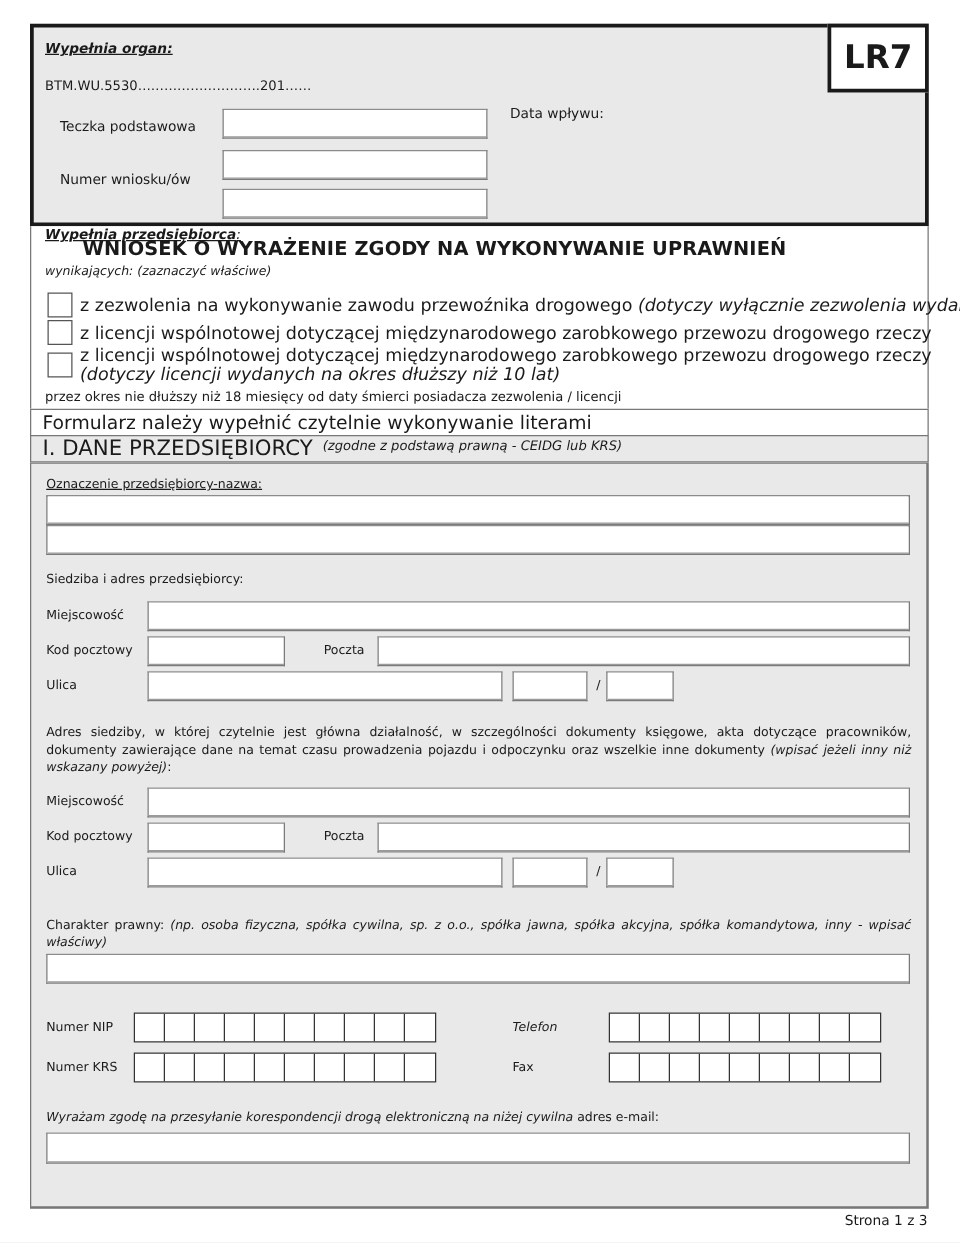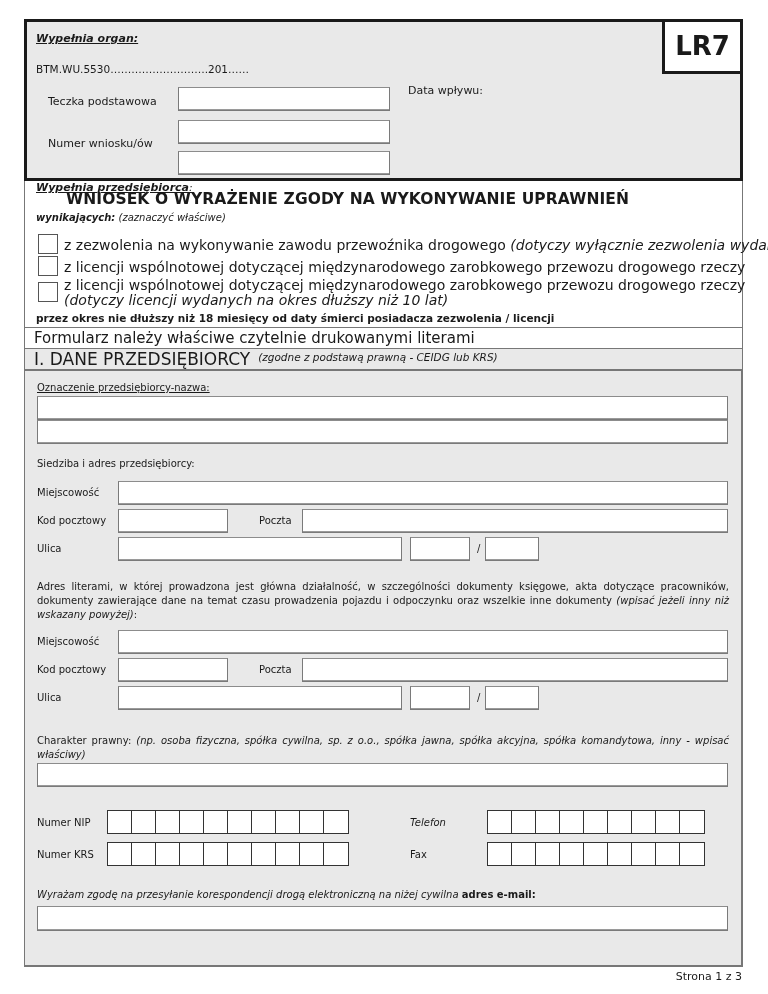--- a/index.html
+++ b/index.html
@@ -8,21 +8,21 @@
   .field { position: absolute; background: #fff; border: 1px solid #7a7a7a; border-top-color: #8c8c8c; box-shadow: inset 0 -1px 0 #9a9a9a; }
   .lbl { position: absolute; font-size: 11px; white-space: nowrap; }
   .organ-box { left: 24px; top: 19px; width: 719px; height: 162px; background: #e9e9e9; border: 3px solid #1a1a1a; }
   .lr7 { left: 662px; top: 19px; width: 81px; height: 55px; background: #fff; border: 3px solid #1a1a1a; font-family: "DejaVu Sans", sans-serif; font-weight: bold; font-size: 26px; text-align: center; line-height: 48px; letter-spacing: 0px; }
   .u-ital { font-style: italic; font-weight: bold; text-decoration: underline; font-size: 11px; }
   .ent-box { left: 24px; top: 181px; width: 719px; height: 146px; background: #fff; border-left: 1px solid #777; border-right: 1px solid #777; }
   .title { font-weight: bold; font-size: 15.5px; left: 66px; top: 190px; letter-spacing: 0.1px; }
   .chk { position: absolute; width: 20px; height: 20px; background: #fff; border: 1px solid #555; left: 38px; }
   .opt { position: absolute; left: 64px; font-size: 14px; white-space: nowrap; }
   .it { font-style: italic; }
-  .bold { font-weight: bold; }
+  .bold { font-weight: normal; }
   .bar1 { left: 24px; top: 327px; width: 719px; height: 22px; background: #fff; border: 1px solid #777; font-size: 15px; padding-left: 9px; line-height: 20px; }
   .bar2 { left: 24px; top: 348px; width: 719px; height: 22px; background: #e9e9e9; border: 1px solid #777; font-size: 17px; padding-left: 9px; line-height: 20px; white-space: nowrap; }
   .bar2 .sub { font-size: 10.5px; font-style: italic; position: relative; top: -4px; margin-left: 8px; }
   .main-box { left: 24px; top: 370px; width: 719px; height: 597px; background: #e9e9e9; border: 1px solid #777; border-right-width: 2px; border-bottom-width: 2px; }
   .para { position: absolute; left: 37px; width: 692px; font-size: 10px; line-height: 14px; text-align: justify; }
   .digits { position: absolute; display: flex; border: 1px solid #333; background: #fff; height: 24px; }
   .digits span { width: 24px; height: 22px; border-right: 1px solid #333; display: block; }
   .digits span:last-child { border-right: none; }
   .footer { right: 26px; top: 970px; font-size: 11px; }
 </style>
@@ -47,21 +47,21 @@
 
 <div class="chk" style="top:234px;"></div>
 <div class="opt" style="top:237px;"><span>z zezwolenia na wykonywanie zawodu przewoźnika drogowego</span> <span class="it">(dotyczy wyłącznie  zezwolenia wydanego przez GITD)</span></div>
 <div class="chk" style="top:256px;"></div>
 <div class="opt" style="top:259px;">z licencji wspólnotowej dotyczącej międzynarodowego zarobkowego przewozu drogowego rzeczy</div>
 <div class="chk" style="top:282px;"></div>
 <div class="opt" style="top:277px;">z licencji wspólnotowej dotyczącej międzynarodowego zarobkowego przewozu drogowego rzeczy</div>
 <div class="opt it" style="top:292px;">(dotyczy licencji wydanych na okres dłuższy niż 10 lat)</div>
 <div class="lbl bold" style="left:36px; top:312px; font-size:10.5px;">przez okres nie dłuższy niż 18 miesięcy od daty śmierci posiadacza zezwolenia / licencji</div>
 
-<div class="abs bar1">Formularz należy właściwe czytelnie drukowanymi literami</div>
+<div class="abs bar1">Formularz należy wypełnić czytelnie wykonywanie literami</div>
 <div class="abs bar2"><span>I. DANE PRZEDSIĘBIORCY</span><span class="sub">(zgodne z podstawą prawną - CEIDG lub KRS)</span></div>
 
 <div class="abs main-box"></div>
 
 <div class="lbl" style="left:37px; top:382px; font-size:10px;text-decoration:underline;">Oznaczenie przedsiębiorcy-nazwa:</div>
 <div class="field" style="left:37px; top:396px; width:691px; height:24px;"></div>
 <div class="field" style="left:37px; top:420px; width:691px; height:24px;"></div>
 
 <div class="lbl" style="left:37px; top:458px; font-size:10px;">Siedziba i adres przedsiębiorcy:</div>
 <div class="lbl" style="left:37px; top:487px; font-size:10px;">Miejscowość</div>
@@ -69,21 +69,21 @@
 <div class="lbl" style="left:37px; top:515px; font-size:10px;">Kod pocztowy</div>
 <div class="field" style="left:118px; top:509px; width:110px; height:24px;"></div>
 <div class="lbl" style="left:259px; top:515px; font-size:10px;">Poczta</div>
 <div class="field" style="left:302px; top:509px; width:426px; height:24px;"></div>
 <div class="lbl" style="left:37px; top:543px; font-size:10px;">Ulica</div>
 <div class="field" style="left:118px; top:537px; width:284px; height:24px;"></div>
 <div class="field" style="left:410px; top:537px; width:60px; height:24px;"></div>
 <div class="lbl" style="left:477px; top:543px; font-size:10px;">/</div>
 <div class="field" style="left:485px; top:537px; width:54px; height:24px;"></div>
 
-<div class="para" style="top:580px;"><span>Adres literami, w której prowadzona jest główna działalność, w szczególności dokumenty księgowe, akta dotyczące pracowników, dokumenty zawierające dane na temat czasu prowadzenia pojazdu i odpoczynku oraz wszelkie inne dokumenty</span> <span class="it">(wpisać jeżeli inny niż wskazany powyżej)</span><span>:</span></div>
+<div class="para" style="top:580px;"><span>Adres siedziby, w której czytelnie jest główna działalność, w szczególności dokumenty księgowe, akta dotyczące pracowników, dokumenty zawierające dane na temat czasu prowadzenia pojazdu i odpoczynku oraz wszelkie inne dokumenty</span> <span class="it">(wpisać jeżeli inny niż wskazany powyżej)</span><span>:</span></div>
 
 <div class="lbl" style="left:37px; top:636px; font-size:10px;">Miejscowość</div>
 <div class="field" style="left:118px; top:630px; width:610px; height:24px;"></div>
 <div class="lbl" style="left:37px; top:664px; font-size:10px;">Kod pocztowy</div>
 <div class="field" style="left:118px; top:658px; width:110px; height:24px;"></div>
 <div class="lbl" style="left:259px; top:664px; font-size:10px;">Poczta</div>
 <div class="field" style="left:302px; top:658px; width:426px; height:24px;"></div>
 <div class="lbl" style="left:37px; top:692px; font-size:10px;">Ulica</div>
 <div class="field" style="left:118px; top:686px; width:284px; height:24px;"></div>
 <div class="field" style="left:410px; top:686px; width:60px; height:24px;"></div>

